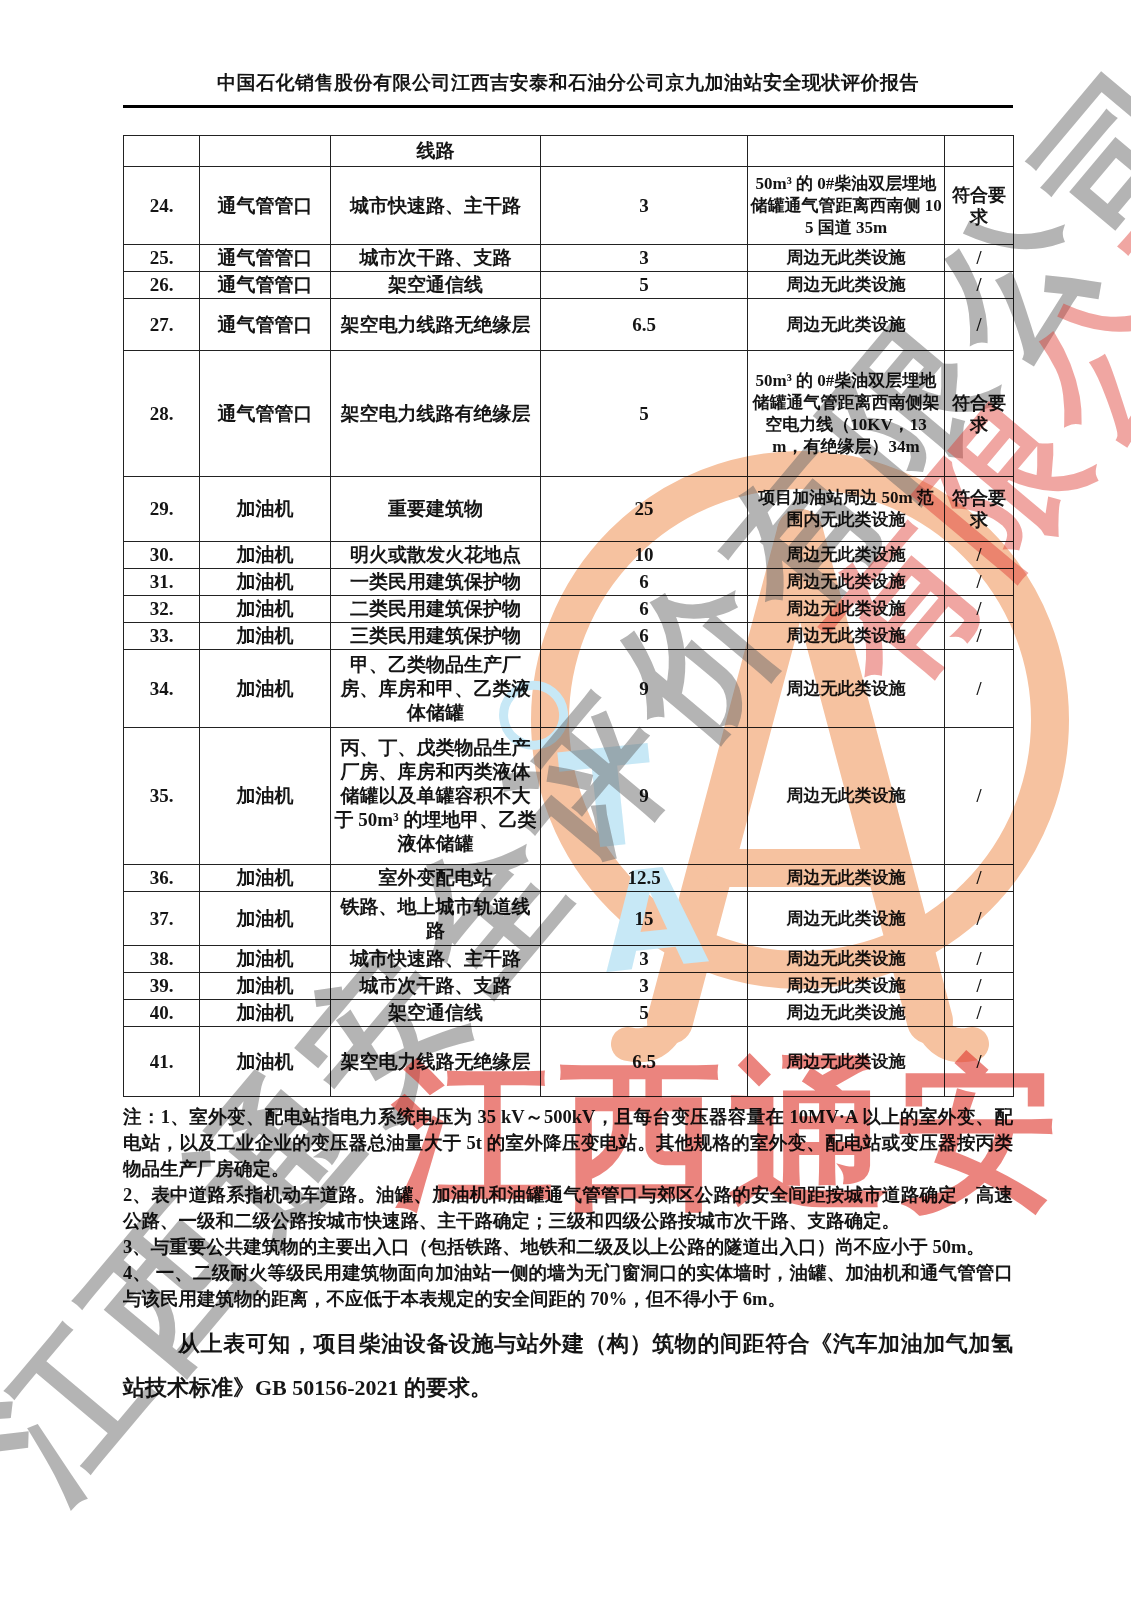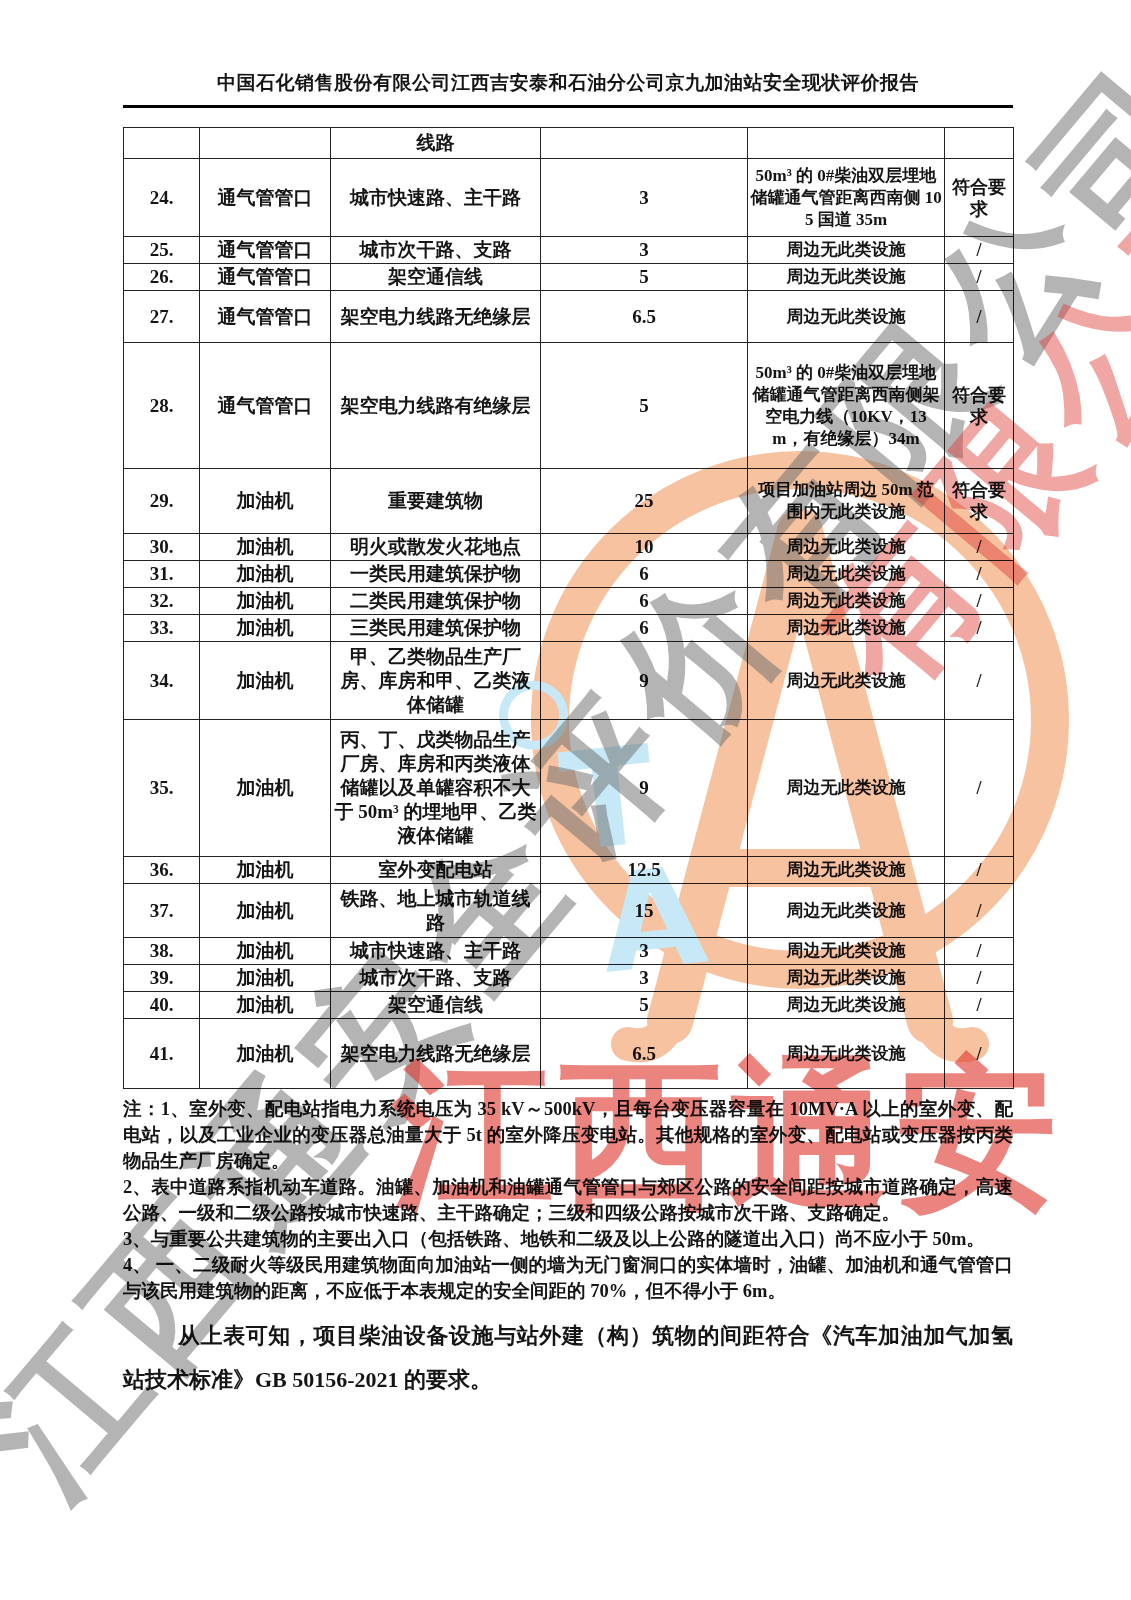--- a/index.html
+++ b/index.html
@@ -4,21 +4,21 @@
 <style>
   html,body{margin:0;padding:0;}
   body{
     width:1131px;height:1600px;background:#ffffff;position:relative;overflow:hidden;
     font-family:"Liberation Serif","DejaVu Serif",serif;color:#151515;
   }
   .page{position:absolute;inset:0;overflow:hidden;background:#fff;}
   .content{position:absolute;left:123px;top:70px;width:890px;z-index:1;font-weight:bold;}
   .doc-title{text-align:center;font-size:19px;letter-spacing:.5px;white-space:nowrap;}
   .header-rule{margin-top:9px;height:3px;background:#000;}
-  table.dist{border-collapse:collapse;width:890px;margin-top:19px;table-layout:fixed;border-radius:22px;}
+  table.dist{border-collapse:collapse;width:890px;margin-top:27px;table-layout:fixed;border-radius:22px;}
   table.dist td{
     border:1.6px solid #222;text-align:center;vertical-align:middle;
     font-size:19px;line-height:24px;padding:1px 2px;overflow:hidden;word-break:break-all;
   }
   table.dist td.c5{font-size:17px;line-height:22px;}
   table.dist td.c6{font-size:18px;line-height:22px;}
   table.dist tr{height:19px;}
   table.dist tr:nth-child(1){height:31px;}
   table.dist tr:nth-child(2){height:78px;}
   table.dist tr:nth-child(5){height:52px;}

